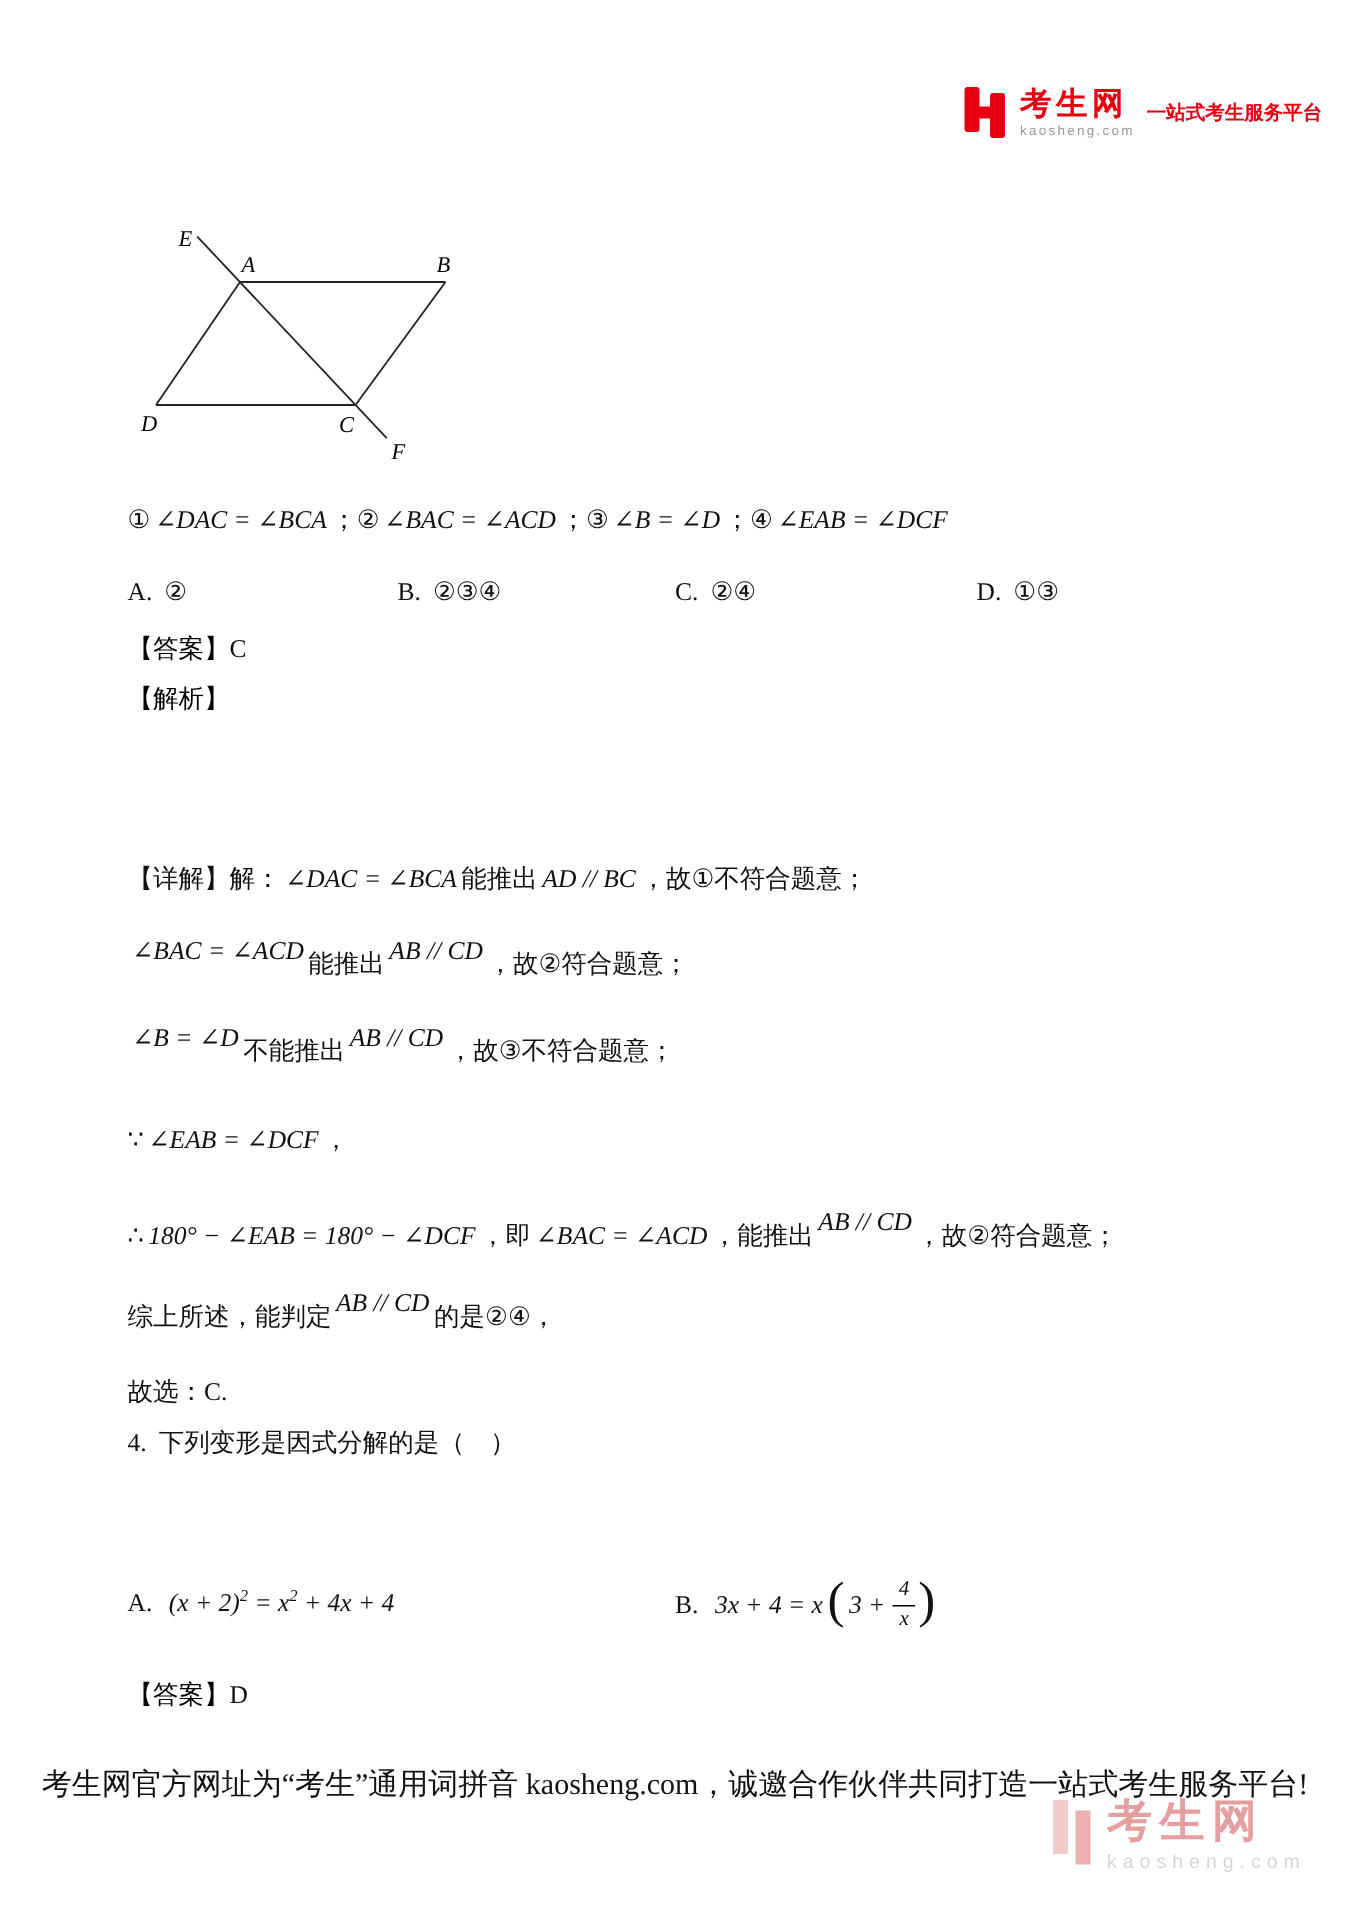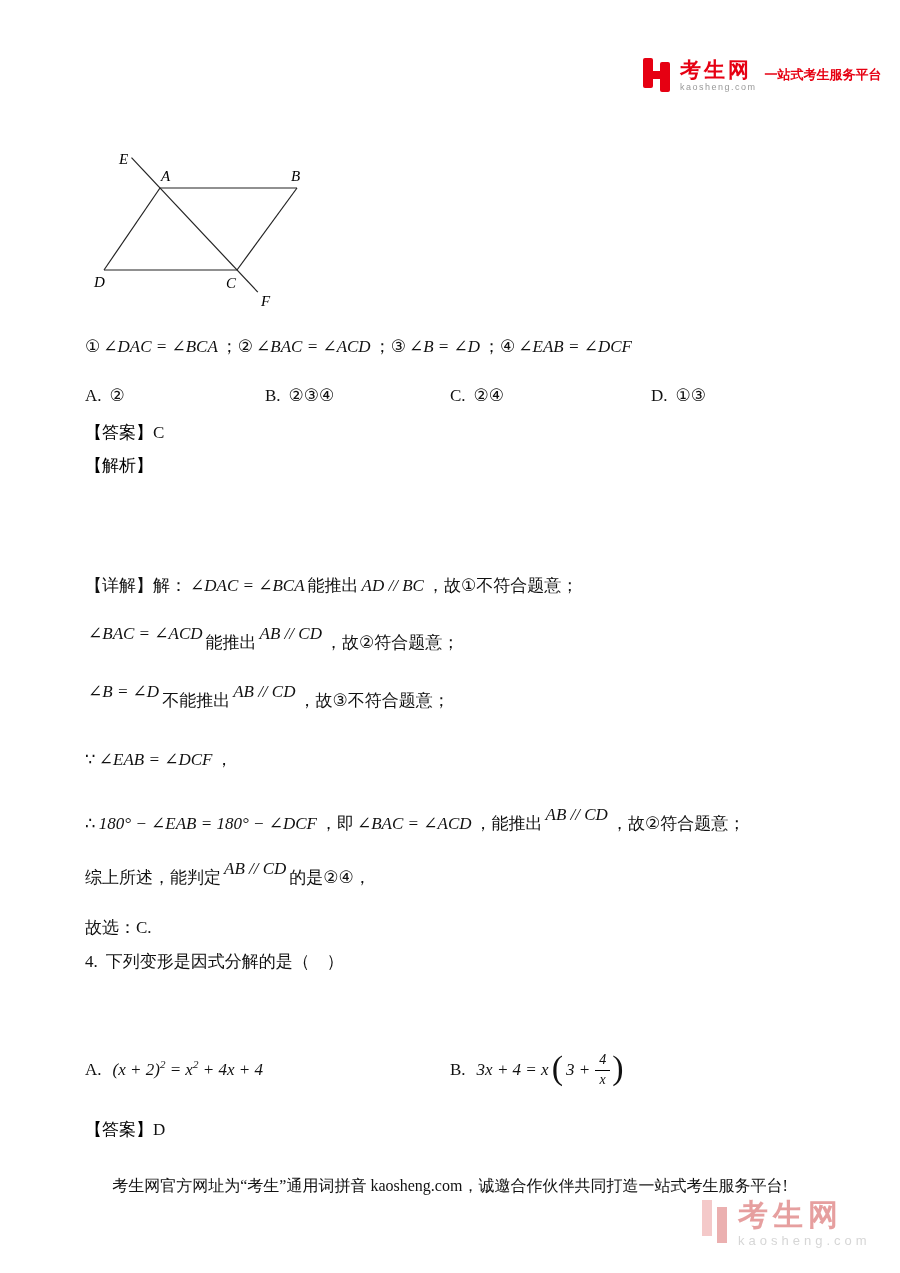--- a/index.html
+++ b/index.html
@@ -117,21 +117,21 @@
     <span class="opt-cell" style="left:365px;top:8px;">
       <span class="cn num-lbl">B.</span><span class="math">3x + 4 = x</span><span class="bigp">(</span><span class="math">3 +</span><span class="frac"><span class="fnum">4</span><span class="fden">x</span></span><span class="bigp">)</span>
     </span>
   </p>
 
 
   <p class="line" style="top:1118px">
     <span class="blue">【答案】</span><span class="cn">D</span>
   </p>
 
-  <p style="position:absolute;top:1176px;left:0;width:900px;margin:0;text-align:center;font-size:16px;">考生网官方网址为“考生”通用词拼音 kaosheng.com，诚邀合作伙伴共同打造一站式考生服务平台!</p>
+  <p style="position:absolute;top:1176px;left:0;width:900px;margin:0;text-align:center;font-size:20px;">考生网官方网址为“考生”通用词拼音 kaosheng.com，诚邀合作伙伴共同打造一站式考生服务平台!</p>
 
   <div style="position:absolute;left:700px;top:1198px;display:flex;align-items:center;opacity:0.8;">
     <svg width="32" height="50" viewBox="0 0 32 50" style="margin-right:6px;">
       <rect x="2" y="2" width="10" height="36" fill="#f2bcbc"></rect>
       <rect x="17" y="9" width="10" height="36" fill="#e79d9d"></rect>
     </svg>
     <div style="line-height:1;">
       <div class="sans" style="color:#e08888;font-size:30px;font-weight:bold;letter-spacing:5px;">考生网</div>
       <div class="sans" style="color:#cccccc;font-size:13px;letter-spacing:4px;margin-top:4px;">kaosheng.com</div>
     </div>

